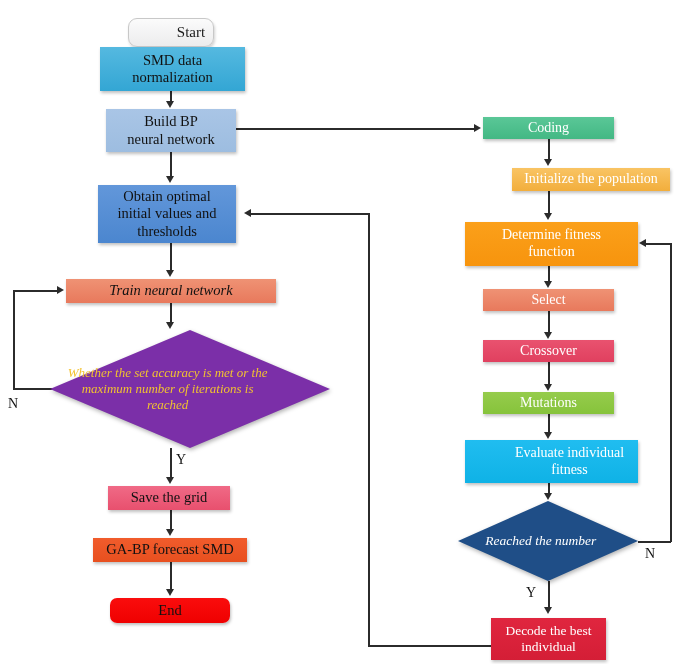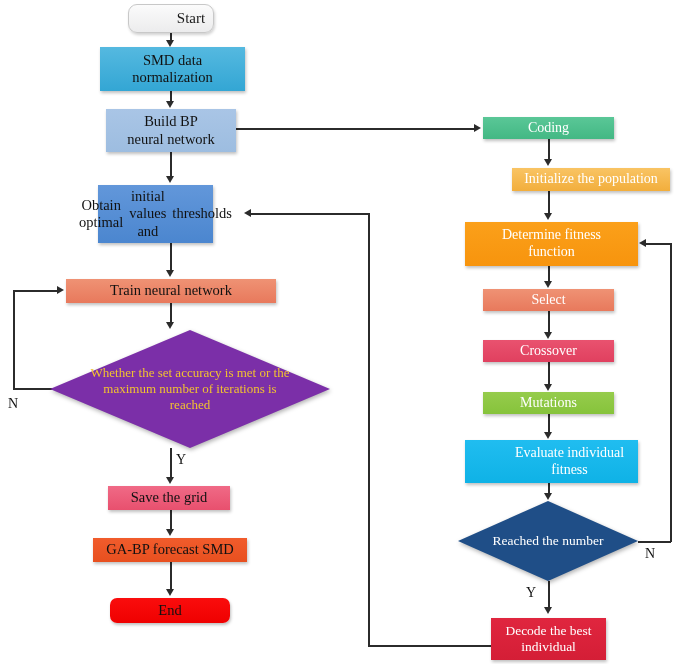--- a/index.html
+++ b/index.html
@@ -52,22 +52,22 @@
   .n-mut     { background: linear-gradient(to bottom, #96cc4c, #86c33b); color: #fff; }
   .n-eval    { background: linear-gradient(to bottom, #20bdf0, #0fb2e6); color: #fff; padding-left: 36px; }
   .n-decode  { background: linear-gradient(to bottom, #e0263f, #d41e36); color: #fff; }
 
   
   .diamond {
     position: absolute;
     z-index: 3;
     display: flex;
     align-items: center;
-    justify-content: center;
     text-align: center;
+    font-style: italic;
   }
   .diamond .shape {
     position: absolute;
     inset: 0;
     filter: drop-shadow(1px 2px 2px rgba(0,0,0,0.3));
   }
   .diamond .dlabel {
     position: relative;
     z-index: 2;
     line-height: 1.22;
@@ -110,41 +110,41 @@
     font-size: 14px;
     z-index: 4;
     font-family: "Liberation Serif", "DejaVu Serif", serif;
   }
 </style>
 </head>
 <body>
 
 <div id="canvas">
 
-  <div class="node n-start" style="left:128px; top:4px; width:86px; height:29px; font-size:15px;padding-left:40px;">
+  <div class="node n-start" style="left:128px; top:18px; width:86px; height:29px; font-size:15px;padding-left:40px;">
     <span>Start</span>
   </div>
 
   <div class="node n-smd" style="left:100px; top:47px; width:145px; height:44px; font-size:14.5px; flex-direction:column;">
     <span>SMD data</span>
     <span>normalization</span>
   </div>
 
   <div class="node n-buildbp" style="left:106px; top:109px; width:130px; height:43px; font-size:14.5px; flex-direction:column;">
     <span>Build BP</span>
     <span>neural network</span>
   </div>
 
-  <div class="node n-obtain" style="left:98px; top:185px; width:115px; height:58px; font-size:14.5px; flex-direction:row;">
+  <div class="node n-obtain" style="left:98px; top:185px; width:138px; height:58px; font-size:14.5px; flex-direction:column;">
     <span>Obtain optimal</span>
     <span>initial values and</span>
     <span>thresholds</span>
   </div>
 
-  <div class="node n-train" style="left:66px; top:279px; width:210px; height:24px; font-size:14.5px;">
+  <div class="node n-train" style="left:66px; top:279px; width:210px; height:24px; font-size:14.5px;font-style:italic;">
     <span>Train neural network</span>
   </div>
 
   <div class="diamond d-purple" style="left:50px; top:330px; width:280px; height:118px;">
     <svg class="shape" viewBox="0 0 280 118" preserveAspectRatio="none">
       <polygon points="140,0 280,59 140,118 0,59" fill="#7b2fa8"></polygon>
     </svg>
     <div class="dlabel" style="font-size:13px; width:84%;">
       <div>Whether the set accuracy is met or the</div>
       <div>maximum number of iterations is</div>

